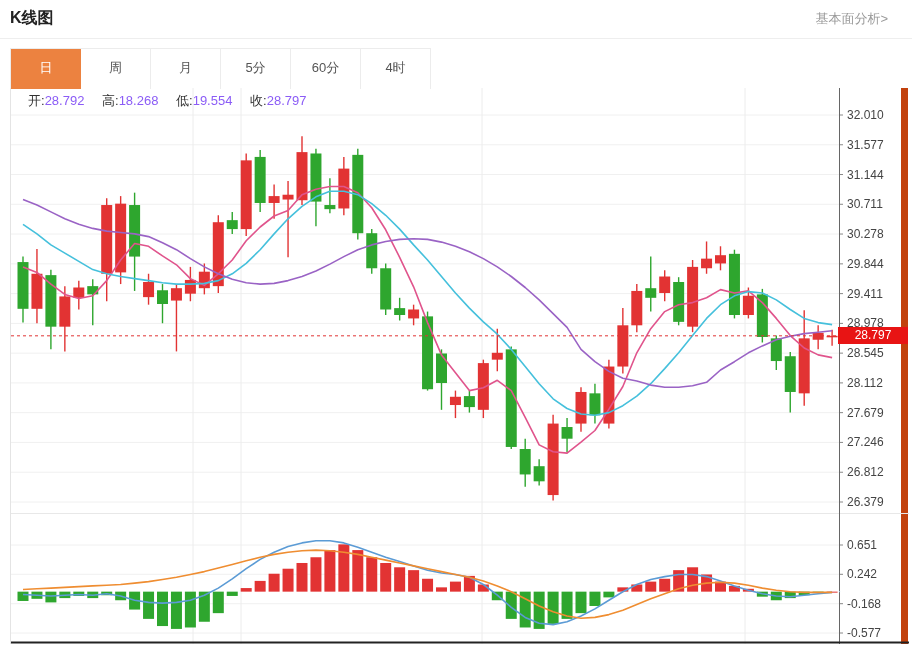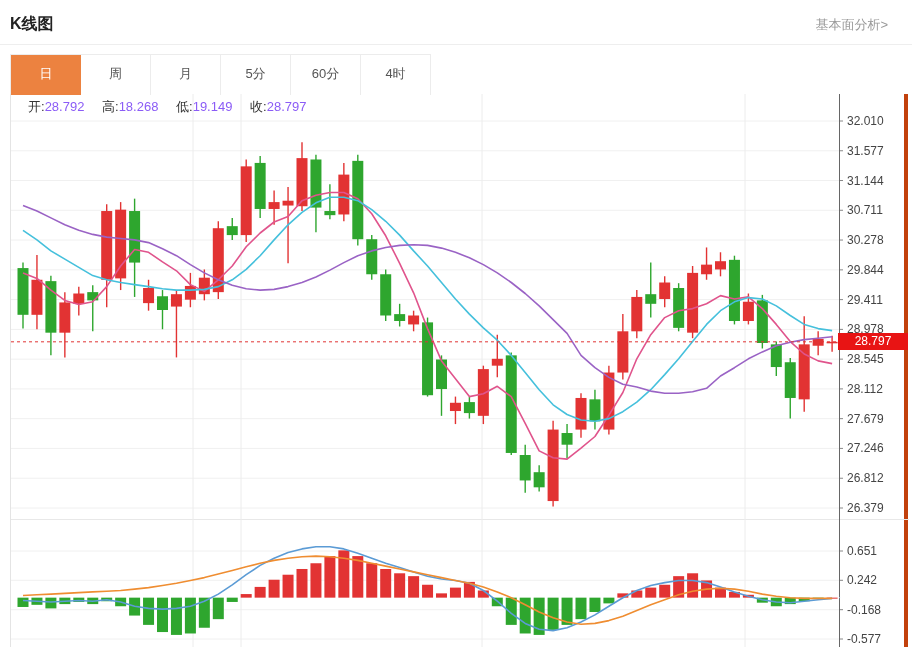--- a/index.html
+++ b/index.html
@@ -1,27 +1,27 @@
 <!DOCTYPE html>
 <html><head>
 <meta charset="utf-8">
 <style>
   * { margin:0; padding:0; box-sizing:border-box; }
   html,body { width:912px; height:647px; background:#fff; font-family:"Liberation Sans", sans-serif; overflow:hidden; }
-  .page { position:relative; width:912px; height:549px; background:#fff;margin-top:6px; }
+  .page { position:relative; width:912px; height:549px; background:#fff; }
 
   .hdr-title { position:absolute; left:10px; top:8px; font-size:16px; font-weight:bold; color:#222; }
   .hdr-link { position:absolute; right:24px; top:10px; font-size:13px; color:#999; cursor:pointer; }
   .hdr-divider { position:absolute; left:0; top:38px; width:912px; height:1px; background:#eee; }
 
   .tabbar { position:absolute; left:10px; top:48px; height:40px; display:flex; border-top:1px solid #ececec; border-left:1px solid #ececec; border-bottom:1px solid #ececec; background:#fff; }
   .tab { width:70px; height:40px; line-height:38px; text-align:center; font-size:13px; color:#555; border-right:1px solid #ececec; cursor:pointer; background:#fff; }
   .tab.active { background:#ec8240; color:#fff; border-right:none; }
 
-  .chart-wrap { position:absolute; left:10px; top:88px; width:898px; height:556px; border-left:1px solid #e4e4e4; border-right:4px solid #c2410c; }
+  .chart-wrap { position:absolute; left:10px; top:88px; width:898px; height:556px; border-left:1px solid #e4e4e4; border-right:7px solid #c2410c; }
   #mainChart, #macdChart { position:absolute; left:0; display:block; }
   #mainChart { top:0; }
   #macdChart { top:425px; }
   .panel-divider { position:absolute; left:0; top:425px; width:898px; height:1px; background:#e8e8e8; }
 
   .quote-row { position:absolute; left:28px; top:92px; font-size:13px; white-space:nowrap; z-index:5; }
   .quote-row .lbl { color:#333; }
   .quote-row .val { color:#8b5cf6; margin-right:14px; }
   .ma-row { position:absolute; left:28px; top:112px; font-size:13px; white-space:nowrap; z-index:5; }
   .ma-row .ma5 { color:#e0548c; margin-right:16px; }
@@ -307,21 +307,21 @@
         <polyline points="12,81.5 25.95,82.2 39.9,83.0 53.849999999999994,82.2 67.8,81.5 81.75,82.2 95.69999999999999,80.8 109.64999999999999,83.0 123.6,87.3 137.55,89.4 151.5,90.1 165.45,89.4 179.39999999999998,87.3 193.35,82.2 207.29999999999998,75.1 221.25,65.8 235.2,55.7 249.14999999999998,46.4 263.1,39.2 277.05,33.5 291,29.9 304.95,27.8 318.9,27.8 332.84999999999997,29.9 346.79999999999995,34.2 360.75,39.2 374.7,44.3 388.65,48.6 402.59999999999997,52.9 416.54999999999995,57.2 430.5,60.0 444.45,61.5 458.4,64.3 472.34999999999997,71.5 486.29999999999995,82.2 500.25,94.4 514.2,104.4 528.15,110.2 542.1,111.6 556.05,108.7 570,103.0 583.9499999999999,95.9 597.9,87.3 611.85,78.7 625.8,71.5 639.75,66.5 653.6999999999999,63.6 667.65,61.5 681.5999999999999,61.5 695.55,63.6 709.5,67.9 723.4499999999999,72.9 737.4,77.2 751.3499999999999,80.8 765.3,83.0 779.25,83.7 793.1999999999999,82.2 807.15,80.8 821.0999999999999,79.4" fill="none" stroke="#5b9bd5" stroke-width="1.6" stroke-linejoin="round"></polyline>
         <polyline points="12,76.5 25.95,75.8 39.9,75.1 53.849999999999994,74.4 67.8,73.6 81.75,72.9 95.69999999999999,72.2 109.64999999999999,71.5 123.6,70.1 137.55,68.6 151.5,66.5 165.45,64.3 179.39999999999998,61.5 193.35,58.6 207.29999999999998,55.0 221.25,51.4 235.2,47.8 249.14999999999998,44.3 263.1,41.4 277.05,39.2 291,37.8 304.95,37.1 318.9,37.8 332.84999999999997,39.2 346.79999999999995,41.4 360.75,44.3 374.7,47.1 388.65,50.0 402.59999999999997,52.9 416.54999999999995,55.7 430.5,58.6 444.45,61.5 458.4,64.3 472.34999999999997,67.9 486.29999999999995,72.9 500.25,78.7 514.2,85.8 528.15,93.0 542.1,98.7 556.05,103.0 570,105.2 583.9499999999999,104.4 597.9,101.6 611.85,97.3 625.8,91.6 639.75,85.8 653.6999999999999,80.8 667.65,75.8 681.5999999999999,72.2 695.55,70.1 709.5,69.3 723.4499999999999,70.1 737.4,72.2 751.3499999999999,75.1 765.3,77.2 779.25,78.7 793.1999999999999,79.4 807.15,79.4 821.0999999999999,79.4" fill="none" stroke="#ef8d31" stroke-width="1.6" stroke-linejoin="round"></polyline>
         <line x1="829.0999999999999" y1="78.6514657980456" x2="828" y2="78.6514657980456" stroke="#9cc4e8" stroke-width="1" stroke-dasharray="3,3"></line>
         <line x1="0" y1="129.5" x2="898" y2="129.5" stroke="#222" stroke-width="2"></line>
       </svg>
   </div>
 
   <div class="quote-row">
     <span class="lbl">开:</span><span class="val">28.792</span>
     <span class="lbl">高:</span><span class="val">18.268</span>
-    <span class="lbl">低:</span><span class="val">19.149</span>
+    <span class="lbl">低:</span><span class="val">19.554</span>
     <span class="lbl">收:</span><span class="val">28.797</span>
   </div>
 
 
 
   <div class="price-badge" id="priceBadge" style="top: 327.319px; background: rgb(232, 20, 20);">28.797</div>
 
 </div>
 
 </body></html>

